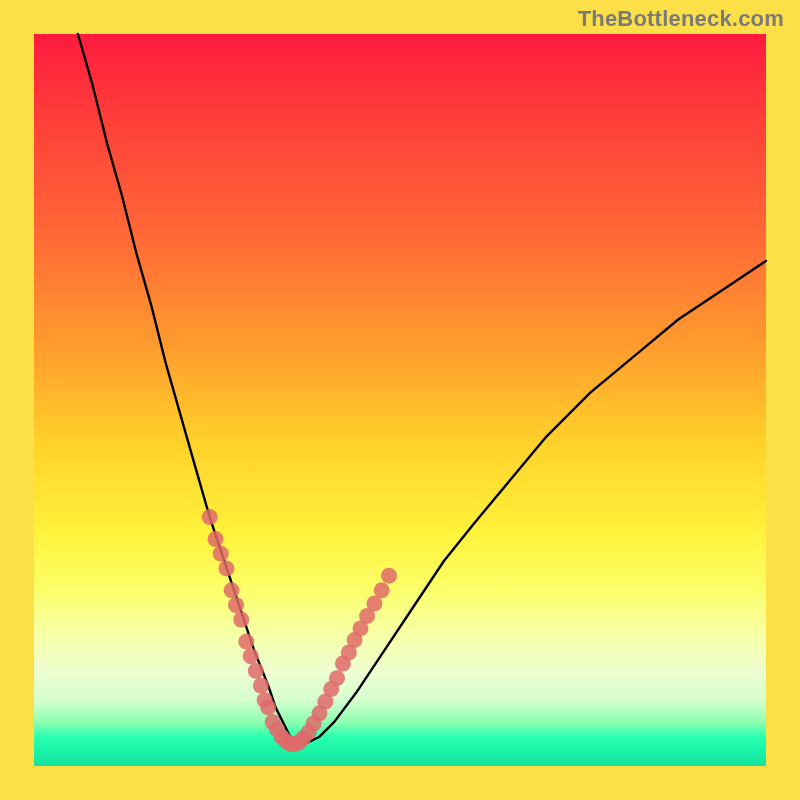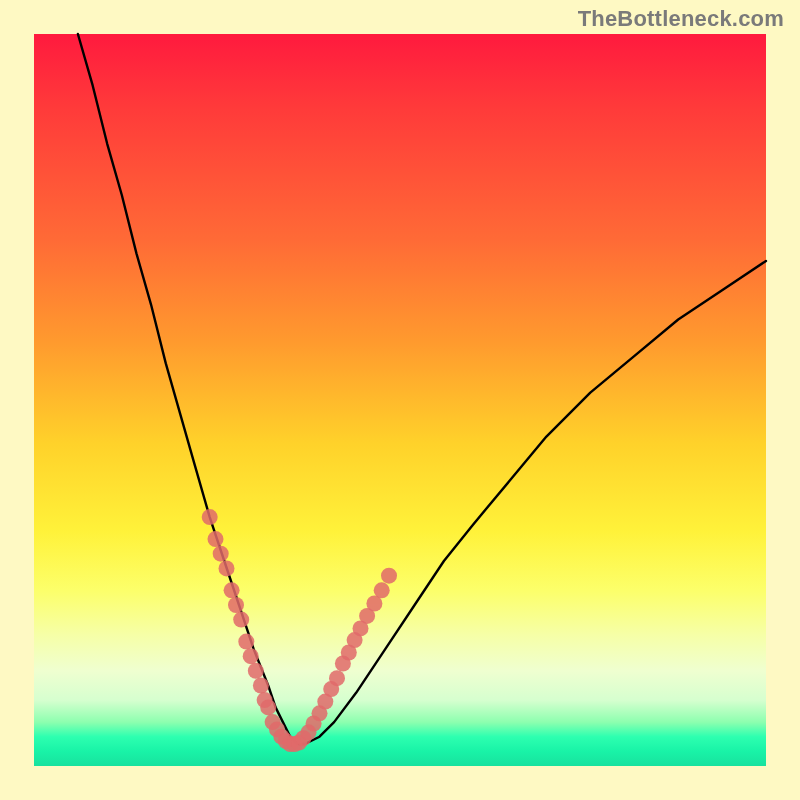--- a/index.html
+++ b/index.html
@@ -7,21 +7,21 @@
     padding: 0;
     width: 800px;
     height: 800px;
     overflow: hidden;
     background: #000;
   }
   .frame {
     position: relative;
     width: 800px;
     height: 800px;
-    background: #fef9c3;
+    background: #fde047;
   }
   .plot-area {
     position: absolute;
     left: 34px;
     top: 34px;
     width: 732px;
     height: 732px;
     
     background: linear-gradient(
       to bottom,

